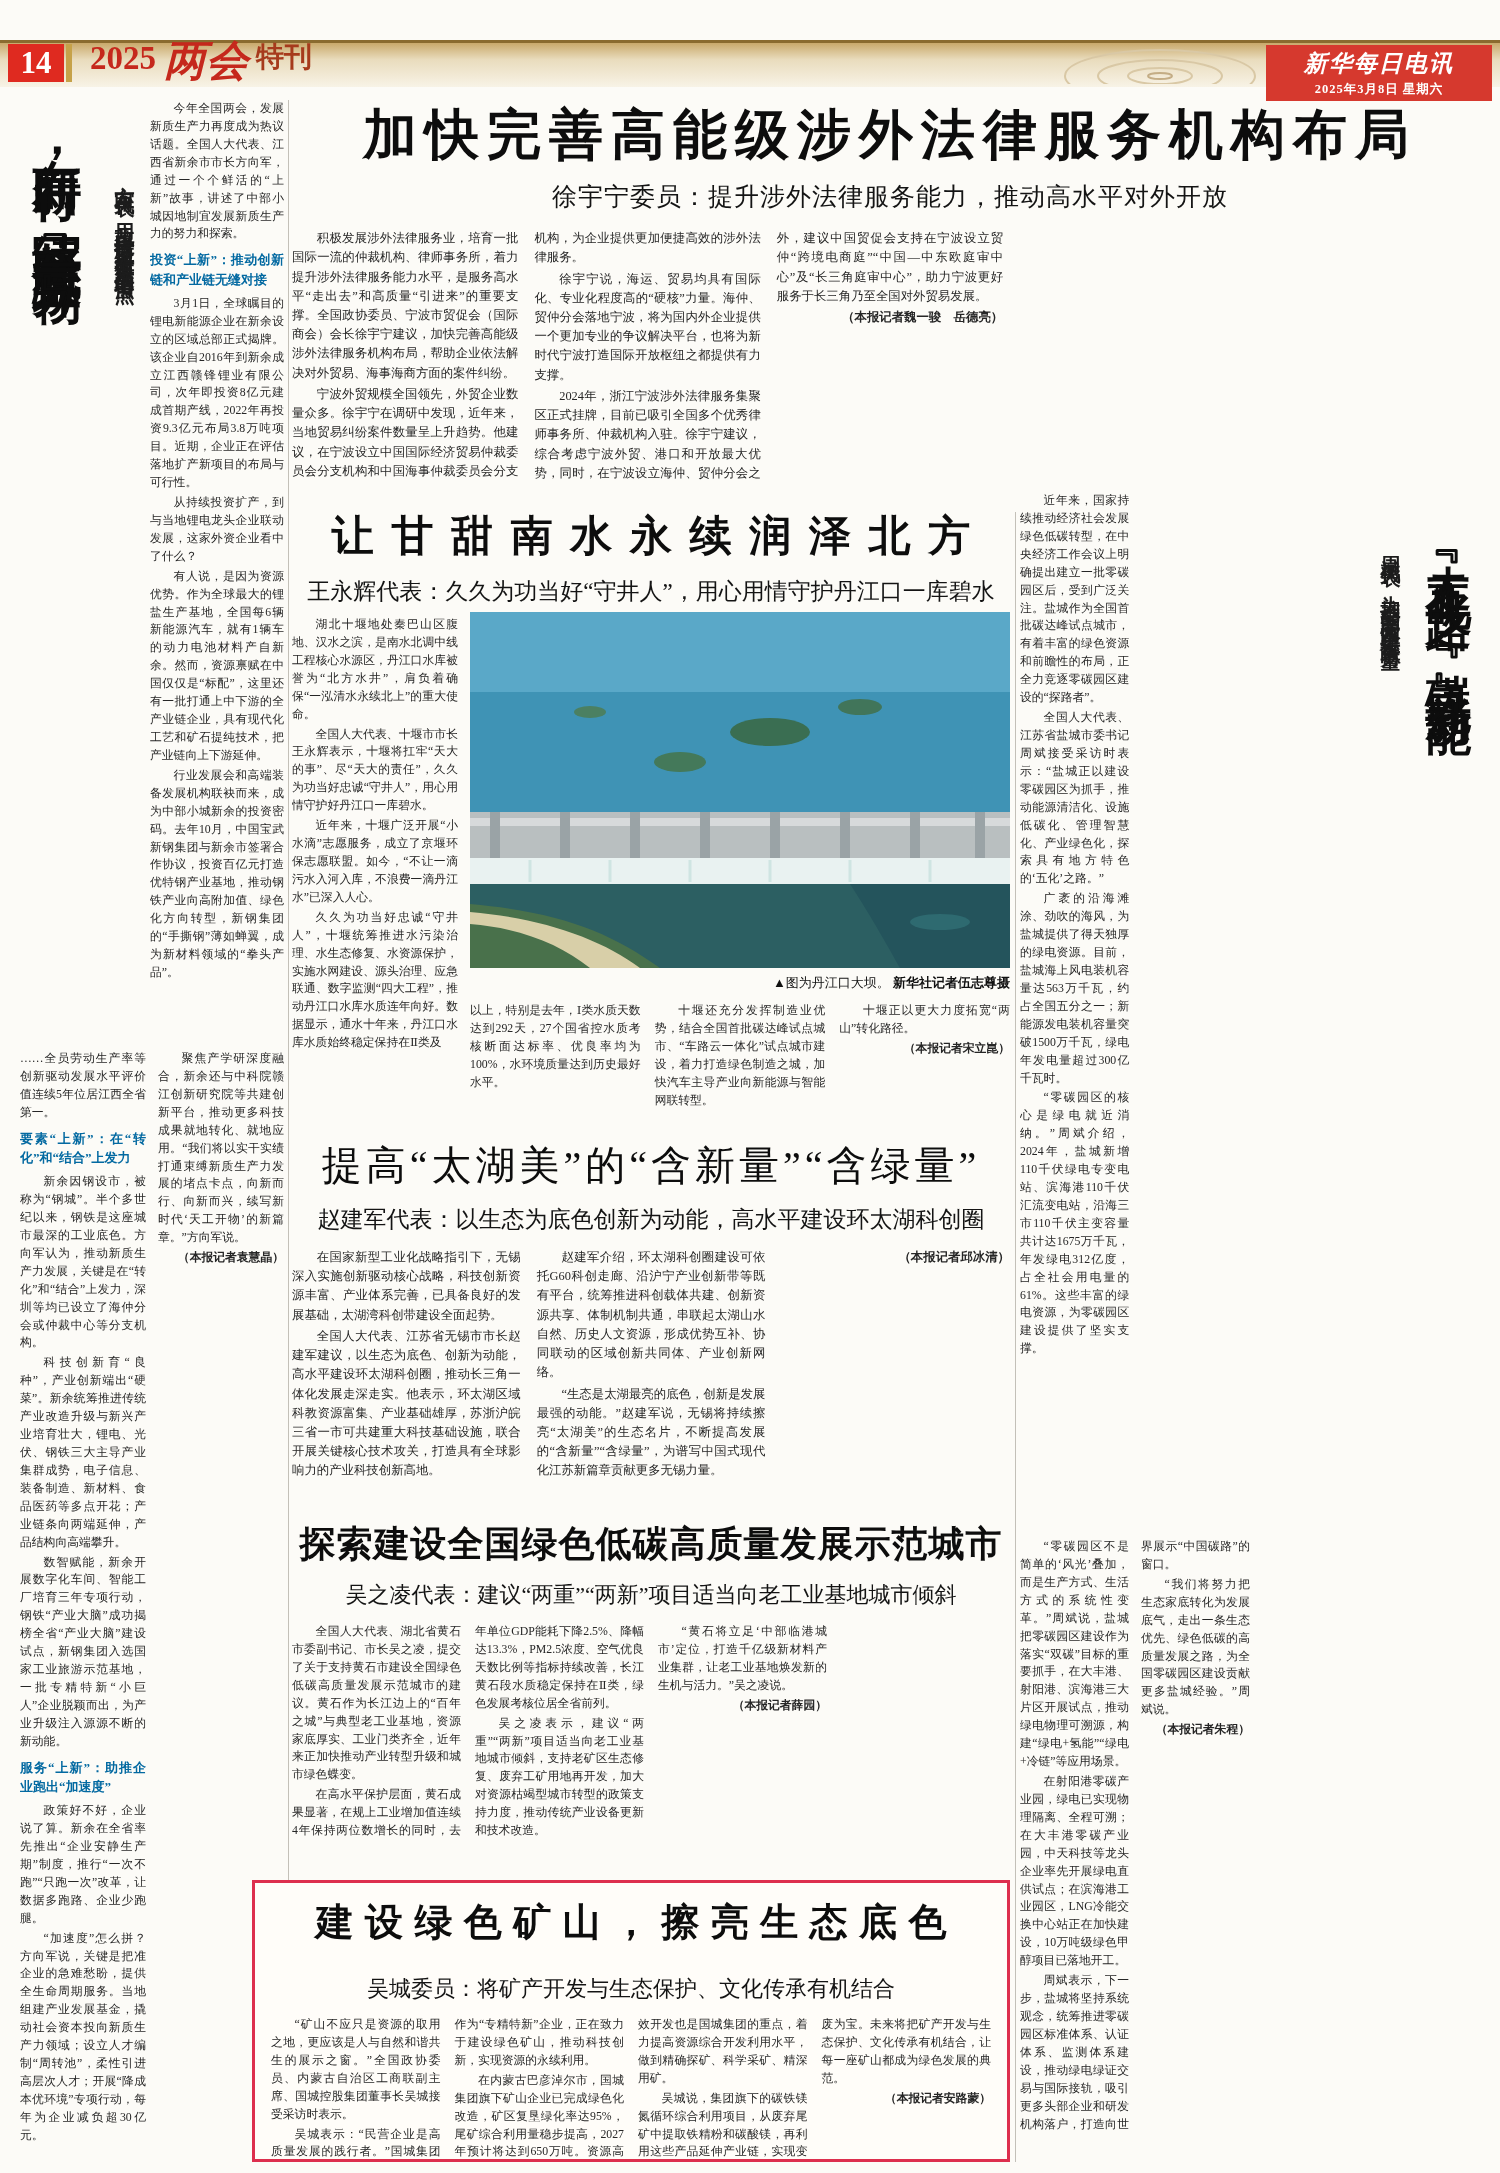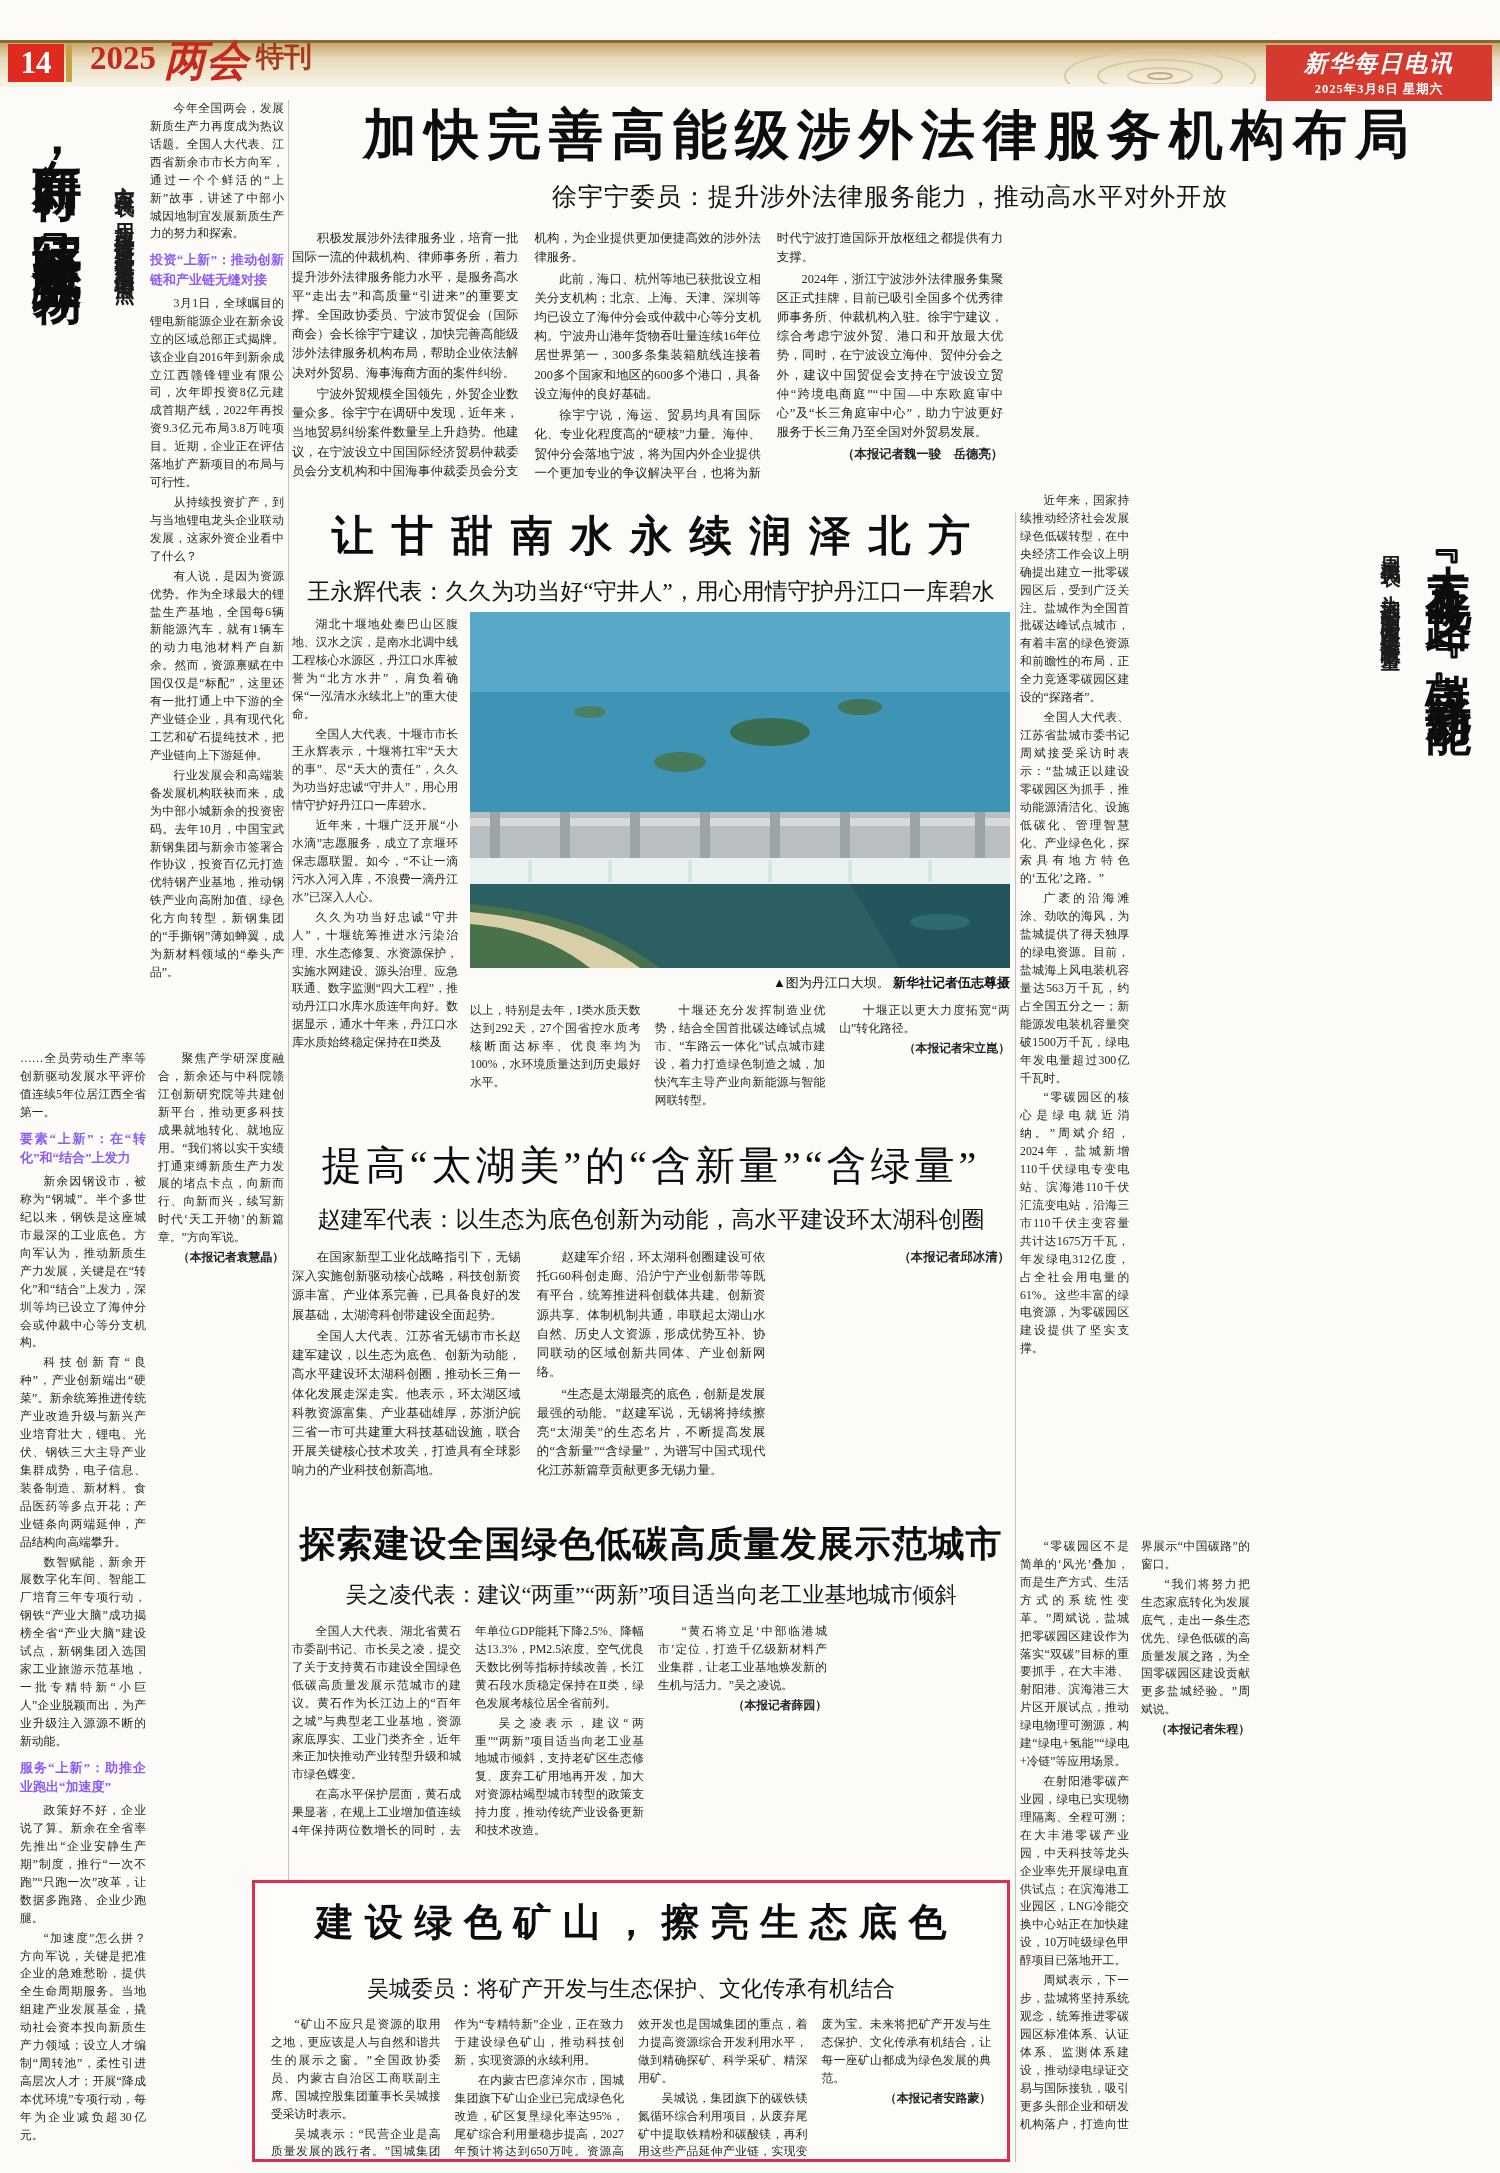--- a/index.html
+++ b/index.html
@@ -17,21 +17,21 @@
   .ed-main{font-size:42px;font-weight:900;line-height:0.95;font-style:italic;}
   .ed-suffix{font-size:28px;font-weight:800;color:#a63a1c;line-height:1.1;}
   .swirl{position:absolute;left:1010px;top:42px;width:250px;height:42px;overflow:hidden;}
   .masthead{position:absolute;left:1266px;top:45px;width:226px;height:56px;background:#d6392e;color:#fff;
             text-align:center;padding-top:5px;box-sizing:border-box;}
   .m-title{font-size:23px;font-weight:900;font-style:italic;letter-spacing:2px;line-height:1.2;}
   .m-date{font-size:12.5px;margin-top:3px;font-weight:600;letter-spacing:1px;}
   
   .bt p{font-size:12.4px;line-height:1.55;text-align:justify;text-indent:2em;margin:0 0 2px;color:#262626;}
   .bt p.noindent{text-indent:0;}
-  .bt p.subhead{font-weight:800;font-size:13px;color:#8b5cf6;text-indent:0;margin:7px 0 5px;}
+  .bt p.subhead{font-weight:800;font-size:13px;color:#0369a1;text-indent:0;margin:7px 0 5px;}
   .bt p.credit{text-align:right;text-indent:0;font-weight:700;}
   .cols{column-fill:auto;overflow:hidden;}
   .small p{font-size:11.8px;line-height:1.52;}
   
   .h-main{font-size:54px;font-weight:900;letter-spacing:8px;text-align:center;color:#0d0d0d;line-height:1.15;}
   .deck{text-align:center;color:#141414;font-weight:500;}
   .vtext{writing-mode:vertical-rl;text-orientation:mixed;color:#0d0d0d;}
   .rule-v{position:absolute;width:1px;background:#c3c0b8;}
   
   .redbox{position:absolute;left:252px;top:1880px;width:758px;height:282px;border:3px solid #dd2f4e;
@@ -93,21 +93,20 @@
     <p>聚焦产学研深度融合，新余还与中科院赣江创新研究院等共建创新平台，推动更多科技成果就地转化、就地应用。“我们将以实干实绩打通束缚新质生产力发展的堵点卡点，向新而行、向新而兴，续写新时代‘天工开物’的新篇章。”方向军说。</p>
     <p class="credit">（本报记者袁慧晶）</p>
   </div>
 
   <div style="position:absolute;left:292px;top:104px;width:1196px;">
     <div class="h-main">加快完善高能级涉外法律服务机构布局</div>
     <div class="deck" style="font-size:25px;margin-top:14px;letter-spacing:1px;">徐宇宁委员：提升涉外法律服务能力，推动高水平对外开放</div>
     <div class="bt cols" style="margin-top:16px;height:262px;column-count:5;column-gap:16px;">
       <p>积极发展涉外法律服务业，培育一批国际一流的仲裁机构、律师事务所，着力提升涉外法律服务能力水平，是服务高水平“走出去”和高质量“引进来”的重要支撑。全国政协委员、宁波市贸促会（国际商会）会长徐宇宁建议，加快完善高能级涉外法律服务机构布局，帮助企业依法解决对外贸易、海事海商方面的案件纠纷。</p>
       <p>宁波外贸规模全国领先，外贸企业数量众多。徐宇宁在调研中发现，近年来，当地贸易纠纷案件数量呈上升趋势。他建议，在宁波设立中国国际经济贸易仲裁委员会分支机构和中国海事仲裁委员会分支机构，为企业提供更加便捷高效的涉外法律服务。</p>
-      <p>此前，海口、杭州等地已获批设立相关分支机构；北京、上海、天津、深圳等均已设立了海仲分会或仲裁中心等分支机构。宁波舟山港年货物吞吐量连续16年位居世界第一，300多条集装箱航线连接着200多个国家和地区的600多个港口，具备设立海仲的良好基础。</p>
       <p>徐宇宁说，海运、贸易均具有国际化、专业化程度高的“硬核”力量。海仲、贸仲分会落地宁波，将为国内外企业提供一个更加专业的争议解决平台，也将为新时代宁波打造国际开放枢纽之都提供有力支撑。</p>
       <p>2024年，浙江宁波涉外法律服务集聚区正式挂牌，目前已吸引全国多个优秀律师事务所、仲裁机构入驻。徐宇宁建议，综合考虑宁波外贸、港口和开放最大优势，同时，在宁波设立海仲、贸仲分会之外，建议中国贸促会支持在宁波设立贸仲“跨境电商庭”“中国—中东欧庭审中心”及“长三角庭审中心”，助力宁波更好服务于长三角乃至全国对外贸易发展。</p>
       <p class="credit">（本报记者魏一骏　岳德亮）</p>
     </div>
   </div>
 
   <div style="position:absolute;left:292px;top:508px;width:718px;height:618px;">
     <div style="font-size:42px;font-weight:900;letter-spacing:0.42em;text-align:center;color:#0d0d0d;text-indent:0.42em;">让甘甜南水永续润泽北方</div>
     <div class="deck" style="font-size:23px;margin-top:12px;">王永辉代表：久久为功当好“守井人”，用心用情守护丹江口一库碧水</div>
 

